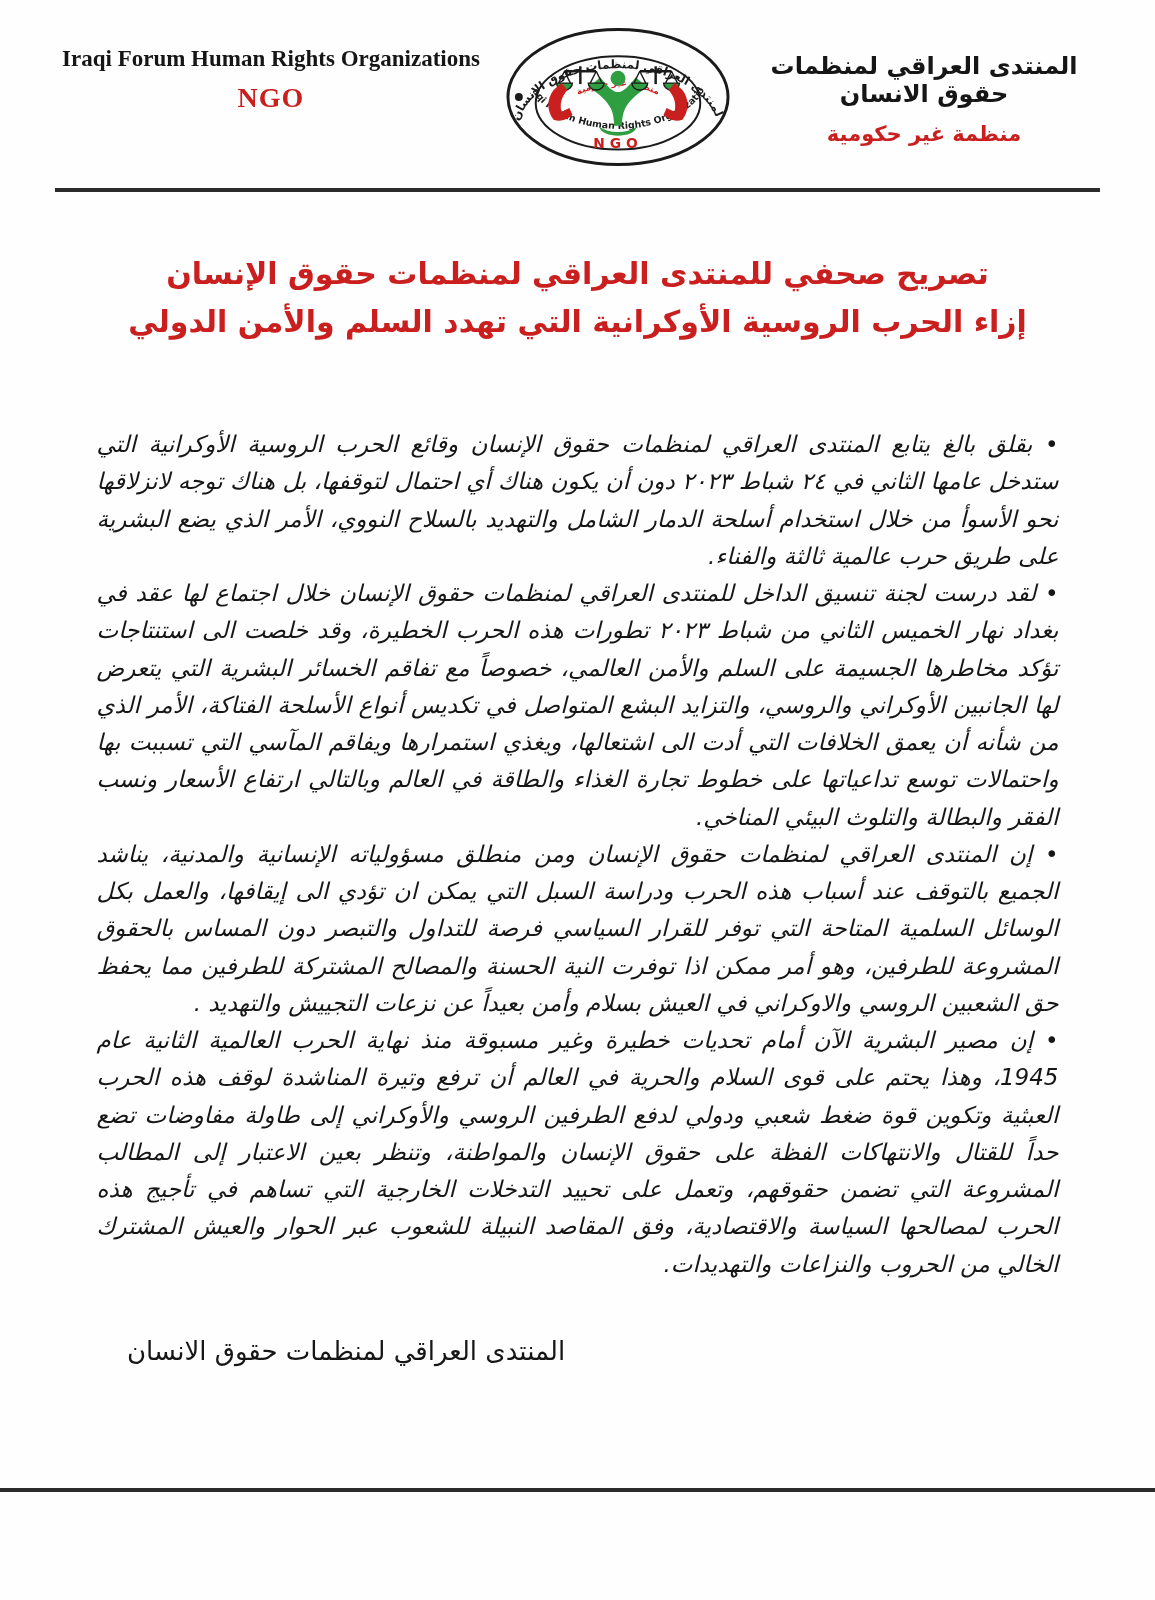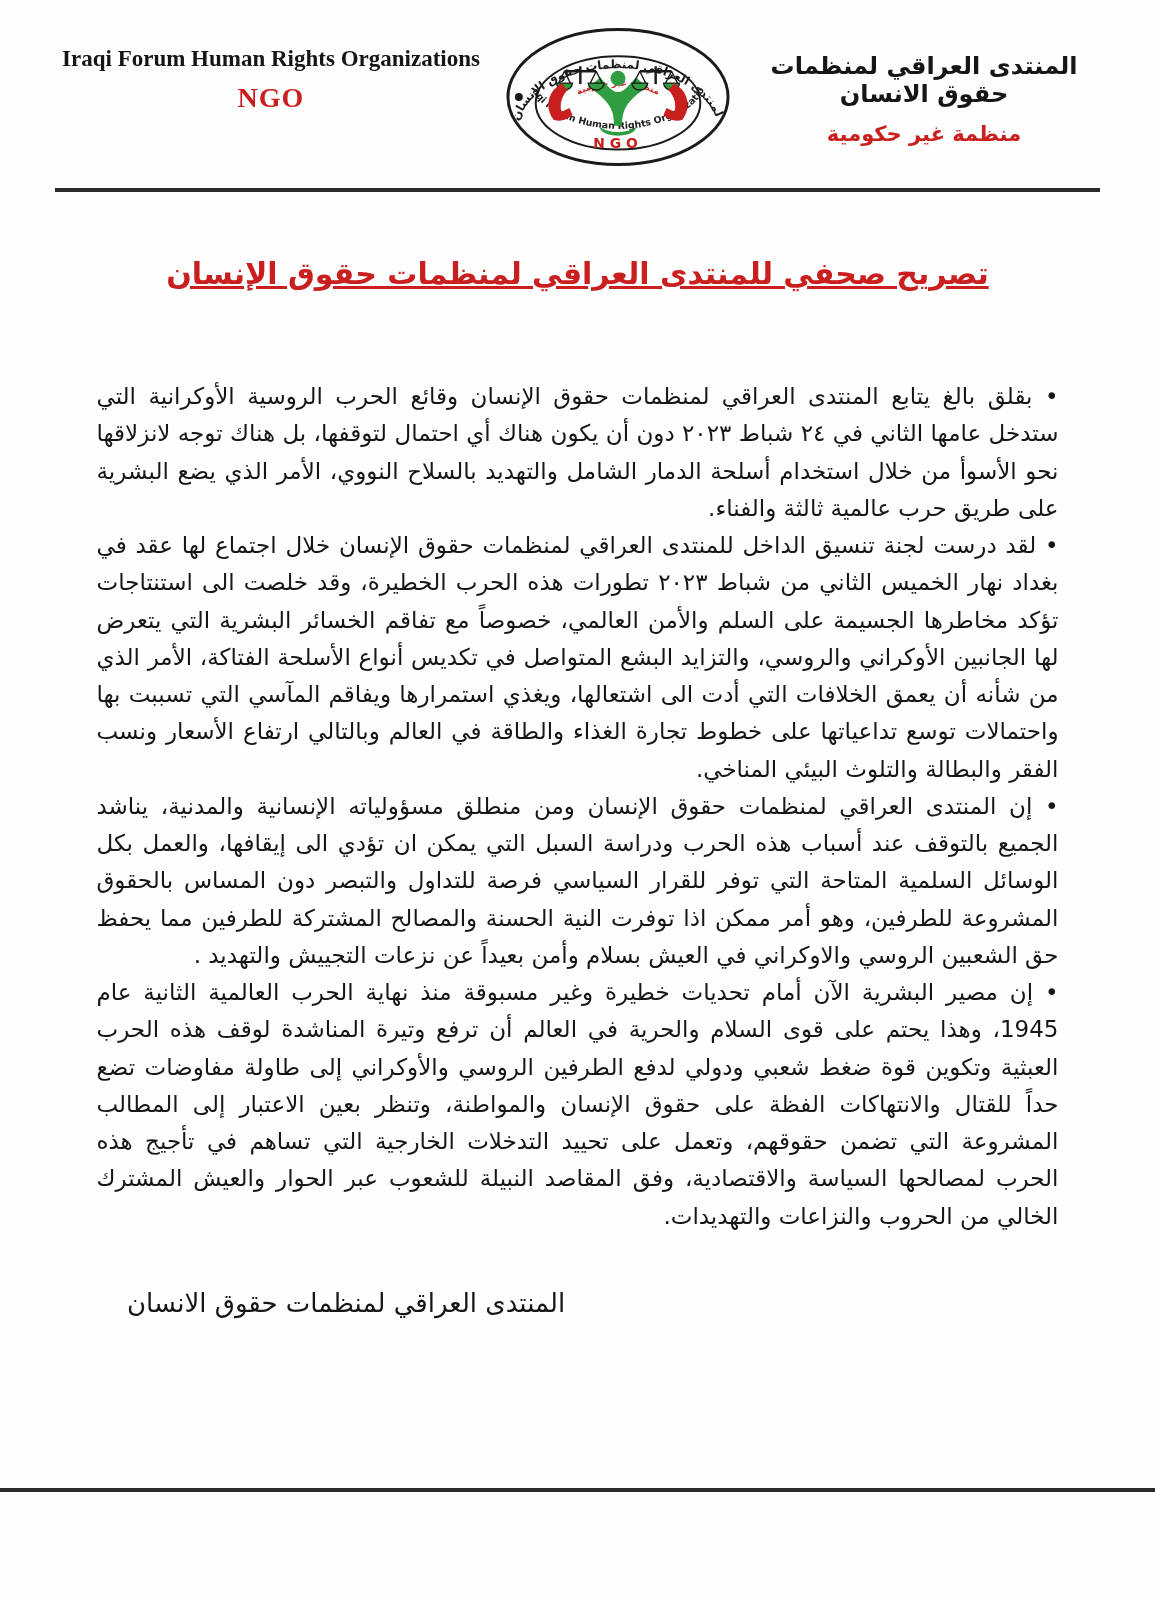--- a/index.html
+++ b/index.html
@@ -18,25 +18,25 @@
   .org-en { font-family:"Liberation Serif", serif; font-weight:bold; font-size:23px; color:var(--ink); }
   .ngo-en { font-family:"Liberation Serif", serif; font-weight:bold; font-size:28px; color:var(--red); margin-top:10px; letter-spacing:1px; }
   .h-logo { flex:0 0 auto; margin-top:0; }
   .h-right { width:352px; text-align:center; padding-top:26px; direction:rtl; }
   .org-ar { font-weight:bold; font-size:24px; color:var(--ink); }
   .ngo-ar { font-weight:bold; font-size:21px; color:var(--red); margin-top:14px; }
   .header-divider { border:none; border-top:4px solid #2b2b2b; margin:16px 0 0 0; }
 
   
   .title { margin-top:58px; text-align:center; direction:rtl; color:var(--red);
-    font-weight:bold; font-size:30px; line-height:1.6;text-decoration:underline; }
+    font-weight:bold; font-size:30px; line-height:1.6; }
 
   
   .body-text { margin:80px auto 0 auto; width:962px; direction:rtl; text-align:justify;
-    font-size:23px; line-height:1.62; color:var(--ink); }
+    font-size:23px; line-height:1.62; color:var(--ink);font-style:italic; }
   .body-text p { margin:0; }
 
   
   .signature { margin:46px 0 0 72px; width:max-content; direction:rtl; font-size:26px; color:var(--ink); line-height:1.75; }
   .signature div { text-align:left; }
 
   
   .footer-rule { position:absolute; left:0; right:0; top:1488px; border:none; border-top:4px solid #2b2b2b; margin:0; }
   .footer { position:absolute; top:1597px; left:62px; right:62px;
     display:flex; justify-content:space-between; align-items:baseline; }
@@ -112,20 +112,21 @@
       <div class="h-right">
         <div class="org-ar">المنتدى العراقي لمنظمات حقوق الانسان</div>
         <div class="ngo-ar">منظمة غير حكومية</div>
       </div>
     </div>
 
     <hr class="header-divider">
 
     <div class="title">
       <div>تصريح صحفي للمنتدى العراقي لمنظمات حقوق الإنسان</div>
+      <div>إزاء الحرب الروسية الأوكرانية التي تهدد السلم والأمن الدولي</div>
     </div>
 
     <div class="body-text">
       <p>• بقلق بالغ يتابع المنتدى العراقي لمنظمات حقوق الإنسان وقائع الحرب الروسية الأوكرانية التي ستدخل عامها الثاني في ٢٤ شباط ٢٠٢٣ دون أن يكون هناك أي احتمال لتوقفها، بل هناك توجه لانزلاقها نحو الأسوأ من خلال استخدام أسلحة الدمار الشامل والتهديد بالسلاح النووي، الأمر الذي يضع البشرية على طريق حرب عالمية ثالثة والفناء.</p>
       <p>• لقد درست لجنة تنسيق الداخل للمنتدى العراقي لمنظمات حقوق الإنسان خلال اجتماع لها عقد في بغداد نهار الخميس الثاني من شباط ٢٠٢٣ تطورات هذه الحرب الخطيرة، وقد خلصت الى استنتاجات تؤكد مخاطرها الجسيمة على السلم والأمن العالمي، خصوصاً مع تفاقم الخسائر البشرية التي يتعرض لها الجانبين الأوكراني والروسي، والتزايد البشع المتواصل في تكديس أنواع الأسلحة الفتاكة، الأمر الذي من شأنه أن يعمق الخلافات التي أدت الى اشتعالها، ويغذي استمرارها ويفاقم المآسي التي تسببت بها واحتمالات توسع تداعياتها على خطوط تجارة الغذاء والطاقة في العالم وبالتالي ارتفاع الأسعار ونسب الفقر والبطالة والتلوث البيئي المناخي.</p>
       <p>• إن المنتدى العراقي لمنظمات حقوق الإنسان ومن منطلق مسؤولياته الإنسانية والمدنية، يناشد الجميع بالتوقف عند أسباب هذه الحرب ودراسة السبل التي يمكن ان تؤدي الى إيقافها، والعمل بكل الوسائل السلمية المتاحة التي توفر للقرار السياسي فرصة للتداول والتبصر دون المساس بالحقوق المشروعة للطرفين، وهو أمر ممكن اذا توفرت النية الحسنة والمصالح المشتركة للطرفين مما يحفظ حق الشعبين الروسي والاوكراني في العيش بسلام وأمن بعيداً عن نزعات التجييش والتهديد .</p>
       <p>• إن مصير البشرية الآن أمام تحديات خطيرة وغير مسبوقة منذ نهاية الحرب العالمية الثانية عام 1945، وهذا يحتم على قوى السلام والحرية في العالم أن ترفع وتيرة المناشدة لوقف هذه الحرب العبثية وتكوين قوة ضغط شعبي ودولي لدفع الطرفين الروسي والأوكراني إلى طاولة مفاوضات تضع حداً للقتال والانتهاكات الفظة على حقوق الإنسان والمواطنة، وتنظر بعين الاعتبار إلى المطالب المشروعة التي تضمن حقوقهم، وتعمل على تحييد التدخلات الخارجية التي تساهم في تأجيج هذه الحرب لمصالحها السياسة والاقتصادية، وفق المقاصد النبيلة للشعوب عبر الحوار والعيش المشترك الخالي من الحروب والنزاعات والتهديدات.</p>
     </div>
 
     <div class="signature">

